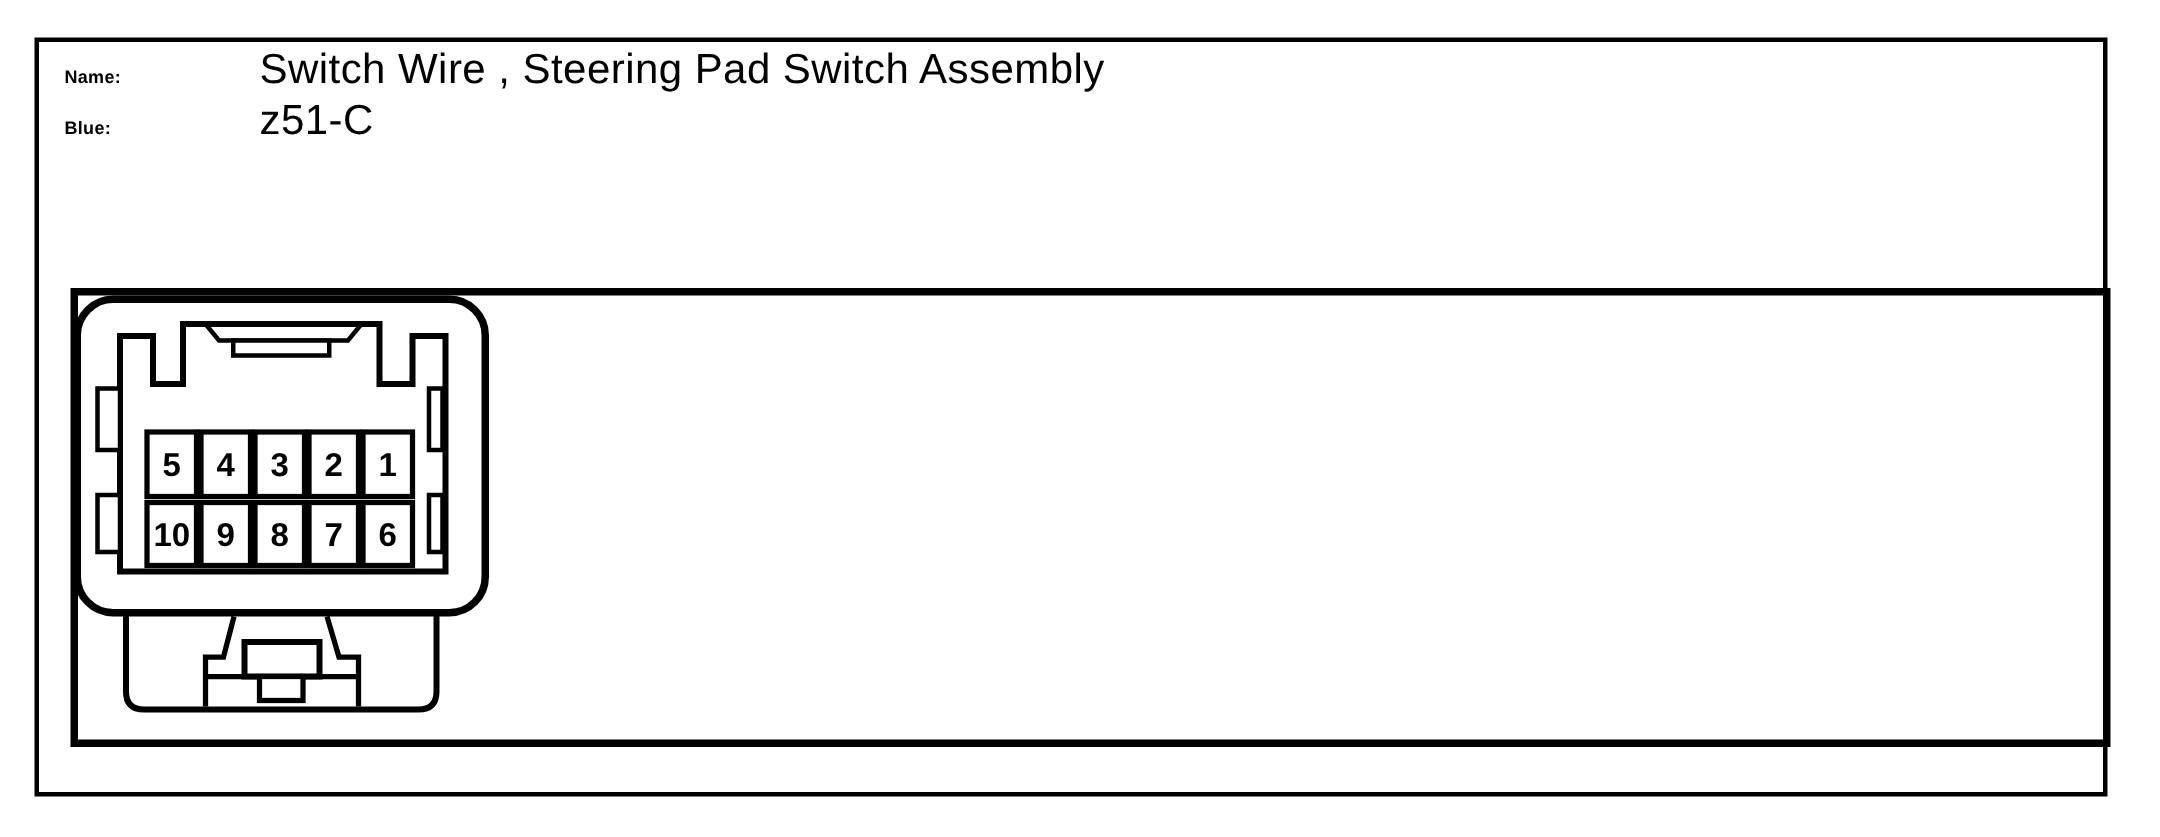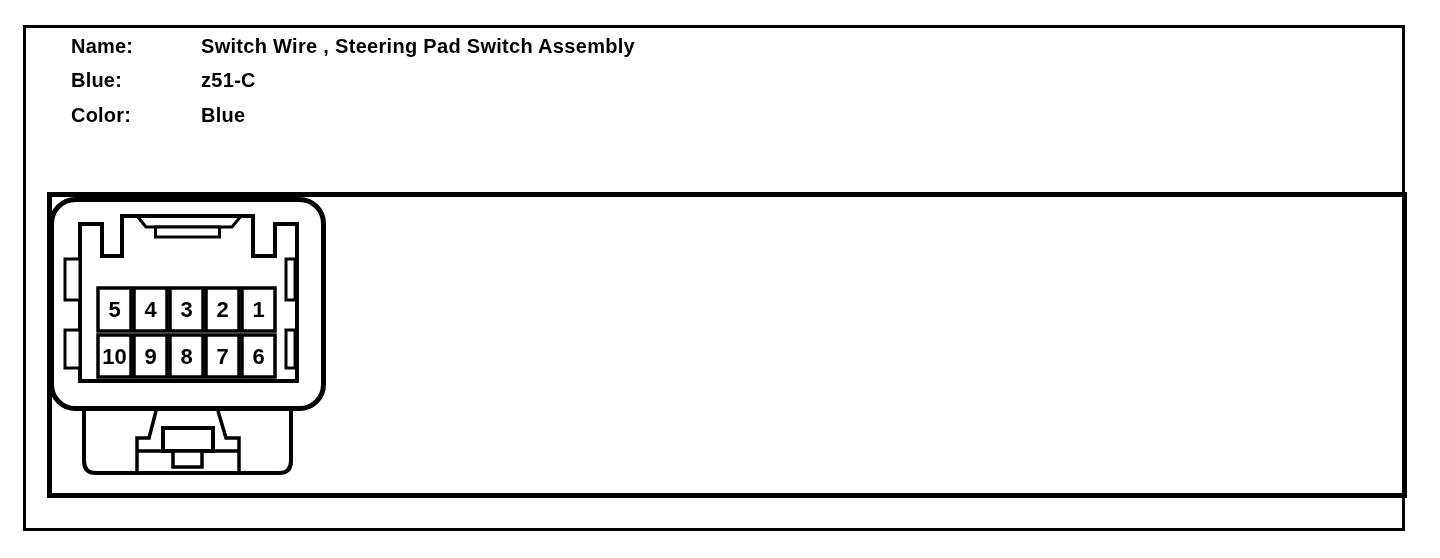--- a/index.html
+++ b/index.html
@@ -32,28 +32,27 @@
     top: 29px;
   }
   .field-row {
     height: 34.4px;
     line-height: 34.4px;
     white-space: nowrap;
   }
   .field-label {
     display: inline-block;
     width: 130px;
-    font-size: 20px;
+    font-size: 12px;
     font-weight: 700;
     letter-spacing: 0.2px;
-    margin-left: 28px;
   }
   .field-value {
-    font-size: 20px;
-    font-weight: 700;
+    font-size: 28px;
+    font-weight: 400;
     letter-spacing: 0.3px;
   }
   .diagram-panel {
     position: absolute;
     left: 47px;
     top: 192px;
     width: 1360px;
     height: 306px;
     border: 5px solid #000000;
     box-sizing: border-box;
@@ -79,23 +78,20 @@
 <div class="screen">
 
   <div class="page-border"></div>
 
   <div class="header">
     <div class="field-row">
       <span class="field-label">Name:</span><span class="field-value">Switch Wire , Steering Pad Switch Assembly</span>
     </div>
     <div class="field-row">
       <span class="field-label">Blue:</span><span class="field-value">z51-C</span>
-    </div>
-    <div class="field-row">
-      <span class="field-label">Color:</span><span class="field-value">Blue</span>
     </div>
   </div>
 
   <div class="diagram-panel"></div>
 
   <svg class="connector-svg" viewBox="40 180 300 310" xmlns="http://www.w3.org/2000/svg">
     <g stroke="#000000" fill="none" stroke-linejoin="miter" stroke-linecap="butt">
 
       <path d="M 84 410 V 461 Q 84 473 96 473 H 279 Q 291 473 291 461 V 410" fill="#ffffff" stroke-width="4"></path>
 

